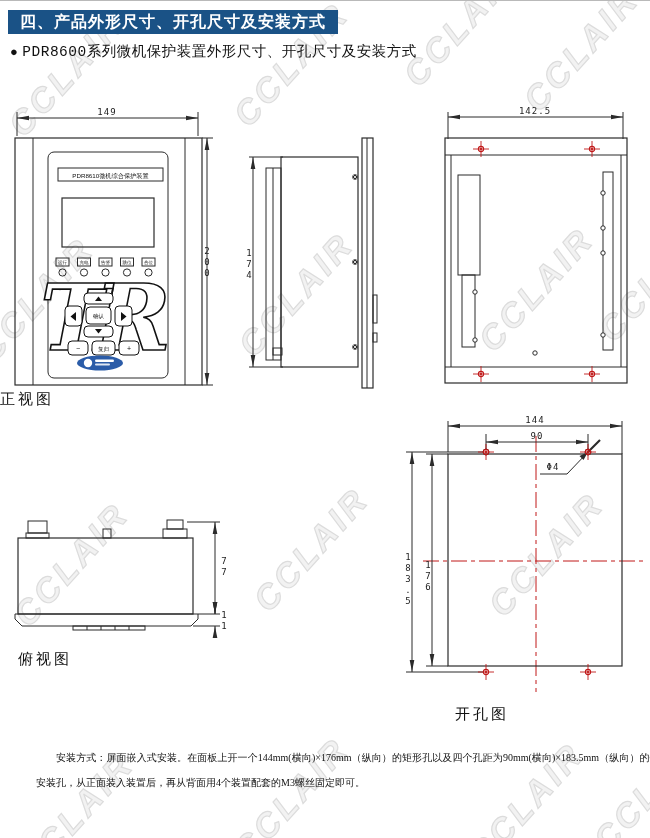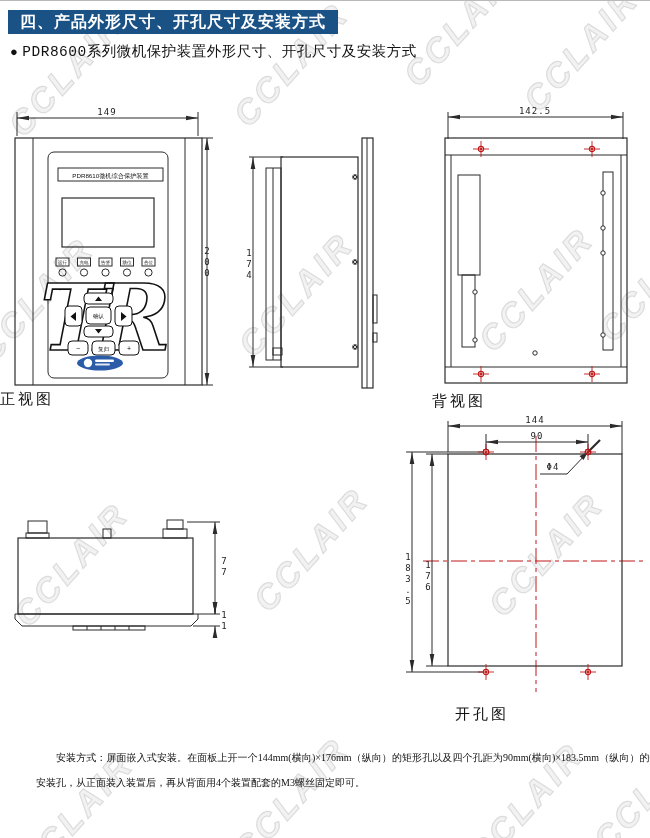--- a/index.html
+++ b/index.html
@@ -224,21 +224,20 @@
           </g>
           <circle cx="95" cy="250" r="2.2"></circle>
         </g>
         <use href="#redhole" x="41" y="46"></use>
         <use href="#redhole" x="152" y="46"></use>
         <use href="#redhole" x="41" y="271"></use>
         <use href="#redhole" x="152" y="271"></use>
         <text class="hdim" x="95" y="11" text-anchor="middle">142.5</text>
       </svg>
     </div>
-    <div class="view-label" style="left:432px;top:392px;width:200px">背视图</div>
 
     <div class="fig" style="left:15px;top:505px">
       <svg width="225" height="135" viewBox="0 0 225 135">
         <g stroke="#2b2b2b" stroke-width="1" fill="none">
 
           <g>
             <rect x="13" y="16" width="19" height="12"></rect>
               <rect x="11" y="28" width="23" height="5"></rect>
           </g>
           <rect x="88" y="24" width="8" height="9"></rect>
@@ -265,20 +264,21 @@
           <g>
             <line x1="178" y1="121" x2="205" y2="121"></line>
             <line x1="200" y1="97" x2="200" y2="109" marker-end="url(#arr)"></line>
             <line x1="200" y1="133" x2="200" y2="121" marker-end="url(#arr)"></line>
           </g>
         </g>
       </svg>
     </div>
     <div class="vdim" style="left:219px;top:556px">77</div>
     <div class="vdim" style="left:219px;top:610px">11</div>
+    <div class="view-label" style="left:18px;top:650px;width:160px">俯视图</div>
 
     <div class="fig" style="left:395px;top:412px">
       <svg width="255" height="292" viewBox="0 0 255 292">
 
         <g stroke="#c01818" stroke-width="1" stroke-dasharray="16 4 4 4">
           <line x1="141" y1="24" x2="141" y2="280"></line>
           <line x1="28" y1="149" x2="252" y2="149"></line>
         </g>
         <g stroke="#2b2b2b" stroke-width="1" fill="none">
 

